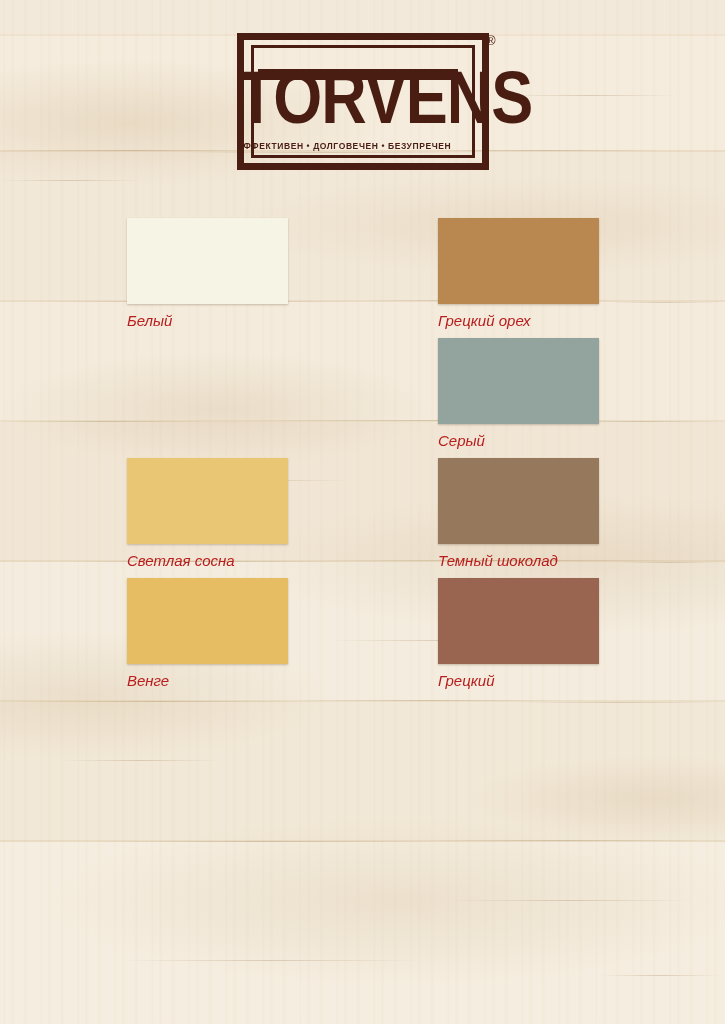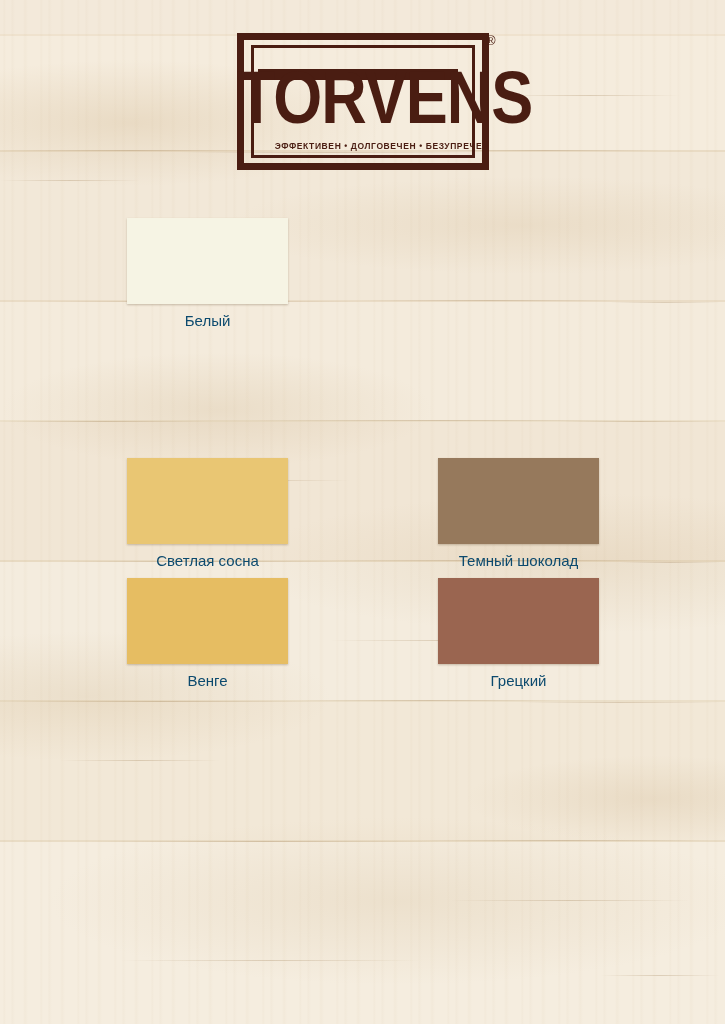--- a/index.html
+++ b/index.html
@@ -136,21 +136,21 @@
     line-height: 1;
     transform: scaleY(1.18) scaleX(1.0);
     transform-origin: center top;
     white-space: nowrap;
   }
   .logo-tagline {
     position: absolute;
     left: 237px;
     top: 141px;
     width: 252px;
-    text-align: right;
+    text-align: left;
     color: #4a1d12;
     font-family: "Liberation Sans", sans-serif;
     font-weight: bold;
     font-size: 8.5px;
     letter-spacing: 0.6px;
     white-space: nowrap;
   }
   .logo-reg {
     position: absolute;
     left: 486px;
@@ -180,26 +180,26 @@
   .cell.right { left: 438px; }
 
   .swatch {
     width: 161px;
     height: 86px;
     box-shadow: 0 1px 2px rgba(90,65,35,.30);
   }
   .swatch-label {
     margin-top: 9px;
     width: 161px;
-    text-align: center;
-    color: #0c4a6e;
+    color: #b91c1c;
     font-family: "Liberation Sans", sans-serif;
     font-size: 15px;
     line-height: 1.1;
     white-space: nowrap;
+    font-style: italic;
   }
 </style>
 </head>
 <body>
 
 <div id="page">
 
   <div class="wood-base"></div>
   <div class="wood-clouds"></div>
   <div class="wood-grain"></div>
@@ -239,22 +239,30 @@
   <div class="logo-word">TORVENS</div>
   <div class="logo-tagline">ЭФФЕКТИВЕН • ДОЛГОВЕЧЕН • БЕЗУПРЕЧЕН</div>
   <div class="logo-reg">®</div>
 
   <div class="grid" id="grid">
       <div class="row">
         <div class="cell left">
           <div class="swatch" style="background: rgb(246, 244, 228);"></div>
           <div class="swatch-label">Белый</div>
         </div>
-      </div>
-      <div class="row">
+        <div class="cell right">
+          <div class="swatch" style="background: rgb(184, 136, 80);"></div>
+          <div class="swatch-label">Грецкий орех</div>
+        </div>
+      </div>
+      <div class="row">
+        <div class="cell right">
+          <div class="swatch" style="background: rgb(147, 163, 158);"></div>
+          <div class="swatch-label">Серый</div>
+        </div>
       </div>
       <div class="row">
         <div class="cell right">
           <div class="swatch" style="background: rgb(150, 121, 92);"></div>
           <div class="swatch-label">Темный шоколад</div>
         </div>
         <div class="cell left">
           <div class="swatch" style="background: rgb(233, 198, 115);"></div>
           <div class="swatch-label">Светлая сосна</div>
         </div>

